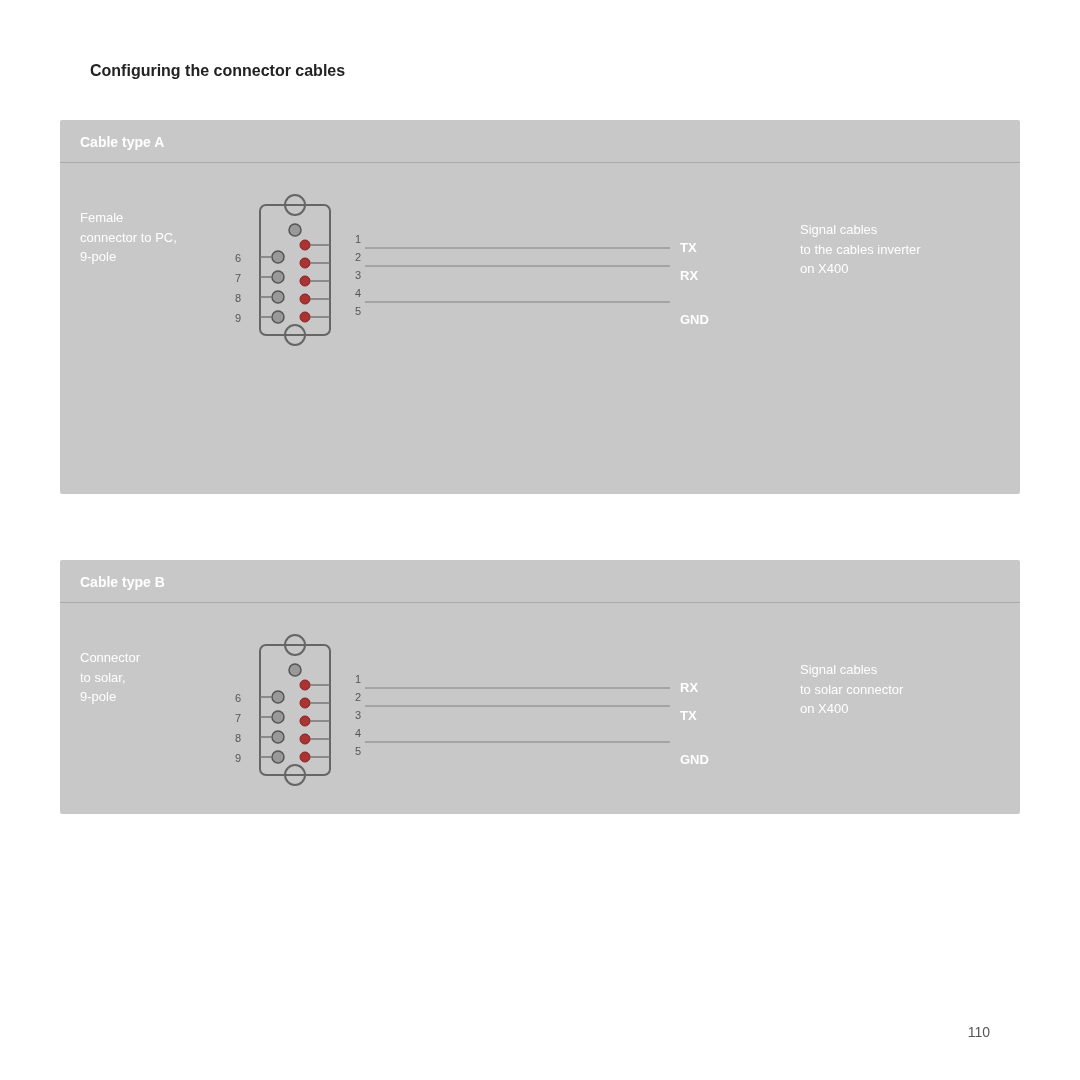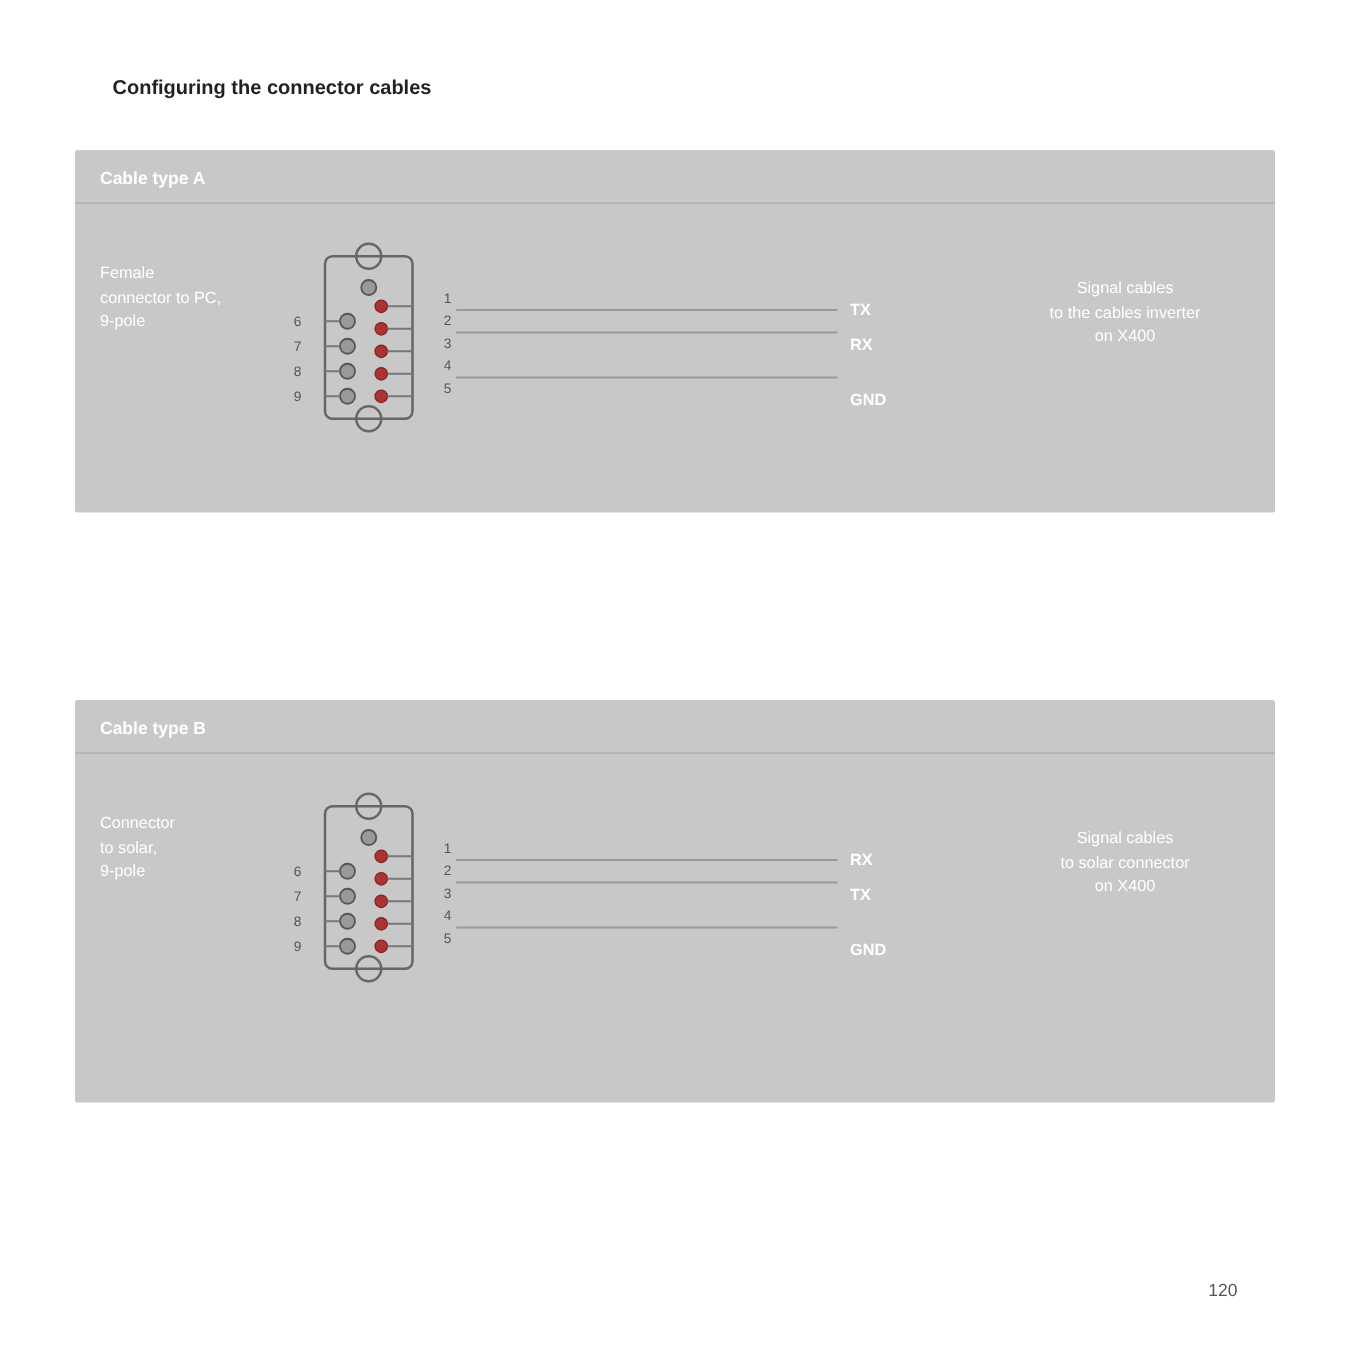--- a/index.html
+++ b/index.html
@@ -20,32 +20,32 @@
       font-weight: bold;
       color: #222;
     }
 
     
     .section-a {
       position: absolute;
       top: 120px;
       left: 60px;
       right: 60px;
-      height: 290px;
+      height: 374px;
       background: #c8c8c8;
       border-radius: 2px;
     }
 
     
     .section-b {
       position: absolute;
       top: 560px;
       left: 60px;
       right: 60px;
-      height: 322px;
+      height: 254px;
       background: #c8c8c8;
       border-radius: 2px;
     }
 
     .section-label {
       position: absolute;
       top: 14px;
       left: 20px;
       font-size: 14px;
       font-weight: bold;
@@ -72,21 +72,21 @@
     }
 
     
     .far-right-label {
       position: absolute;
       top: 100px;
       right: 20px;
       font-size: 13px;
       color: #fff;
       line-height: 1.5;
-      text-align: center;
+      text-align: left;
       width: 200px;
     }
 
     
     .page-number {
       position: absolute;
       bottom: 40px;
       right: 90px;
       font-size: 14px;
       color: #555;
@@ -244,13 +244,13 @@
     <div style="height:18px; display:flex; align-items:center; margin-top:26px;">GND</div>
   </div>
 
   <div class="far-right-label">
     <div>Signal cables</div>
     <div>to solar connector</div>
     <div>on  X400</div>
   </div>
 </div>
 
-<div class="page-number">120</div>
+<div class="page-number">110</div>
 
 </body></html>

